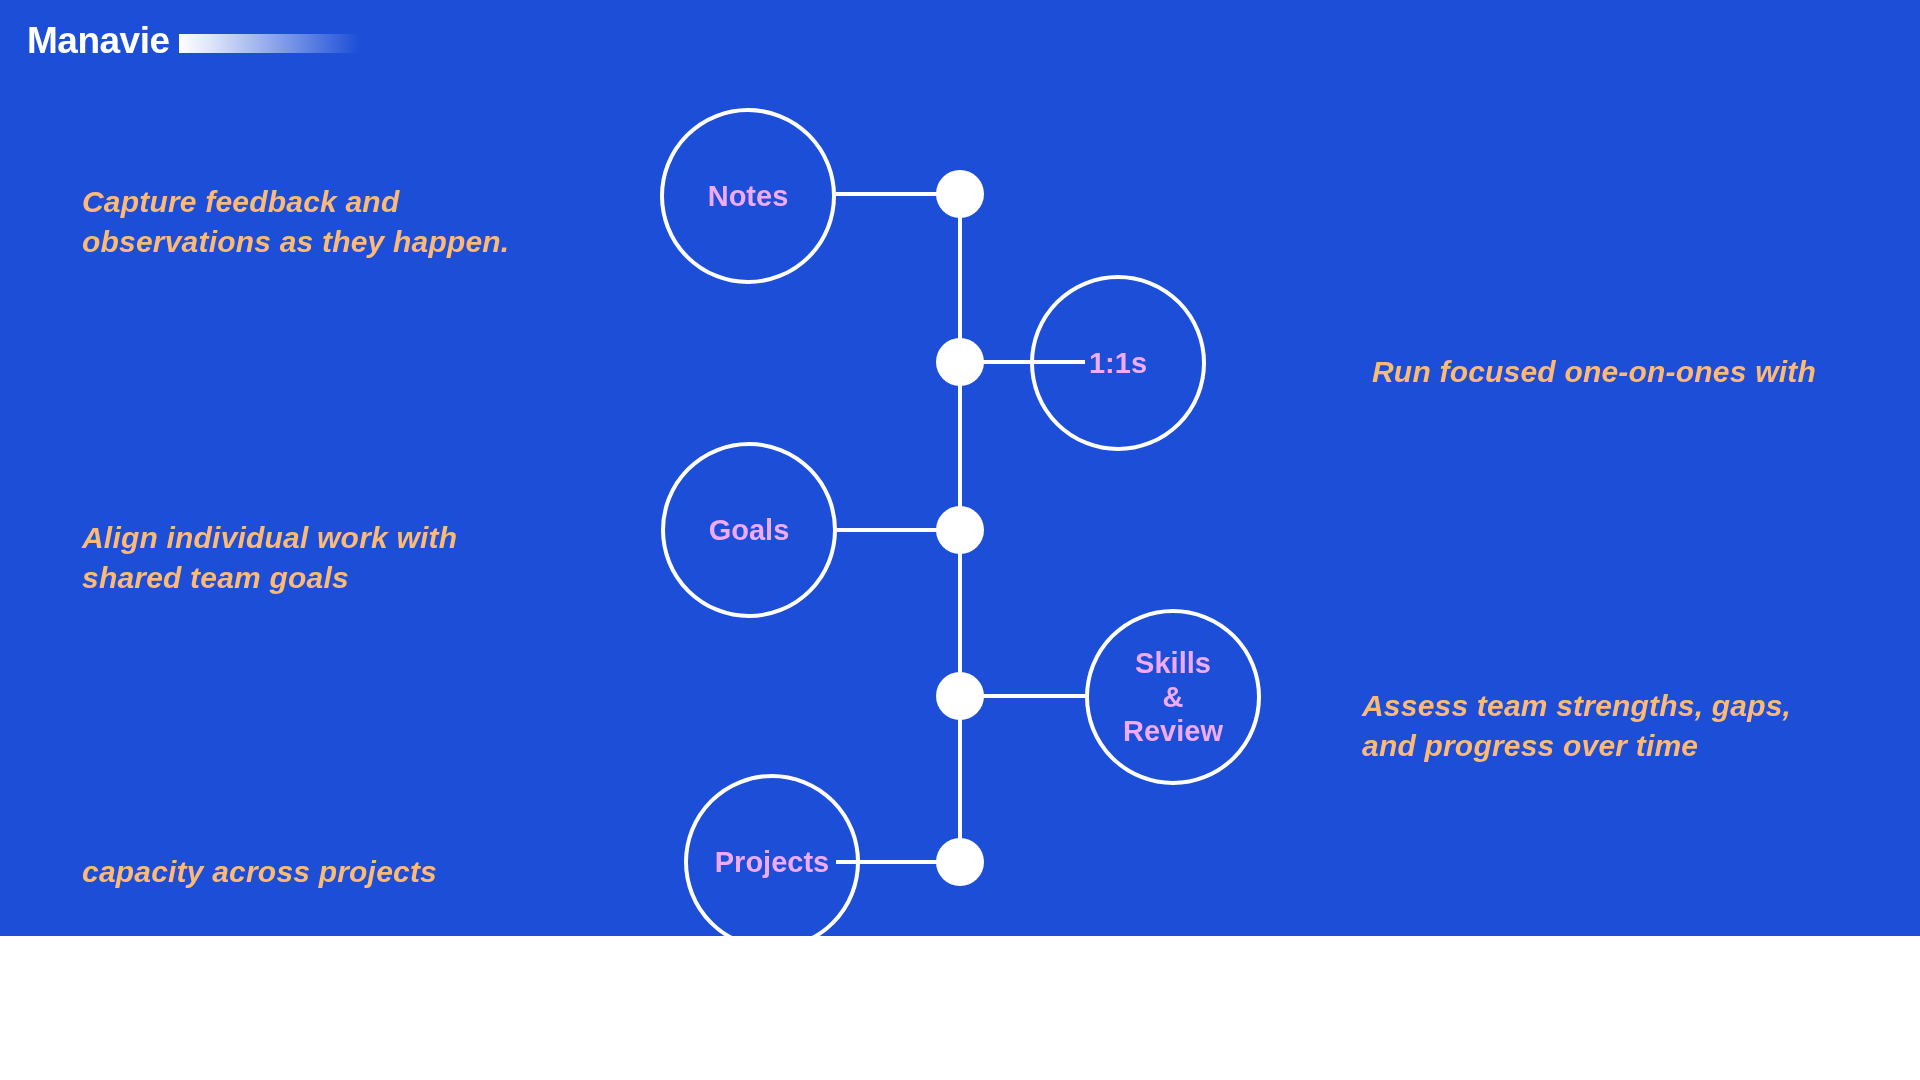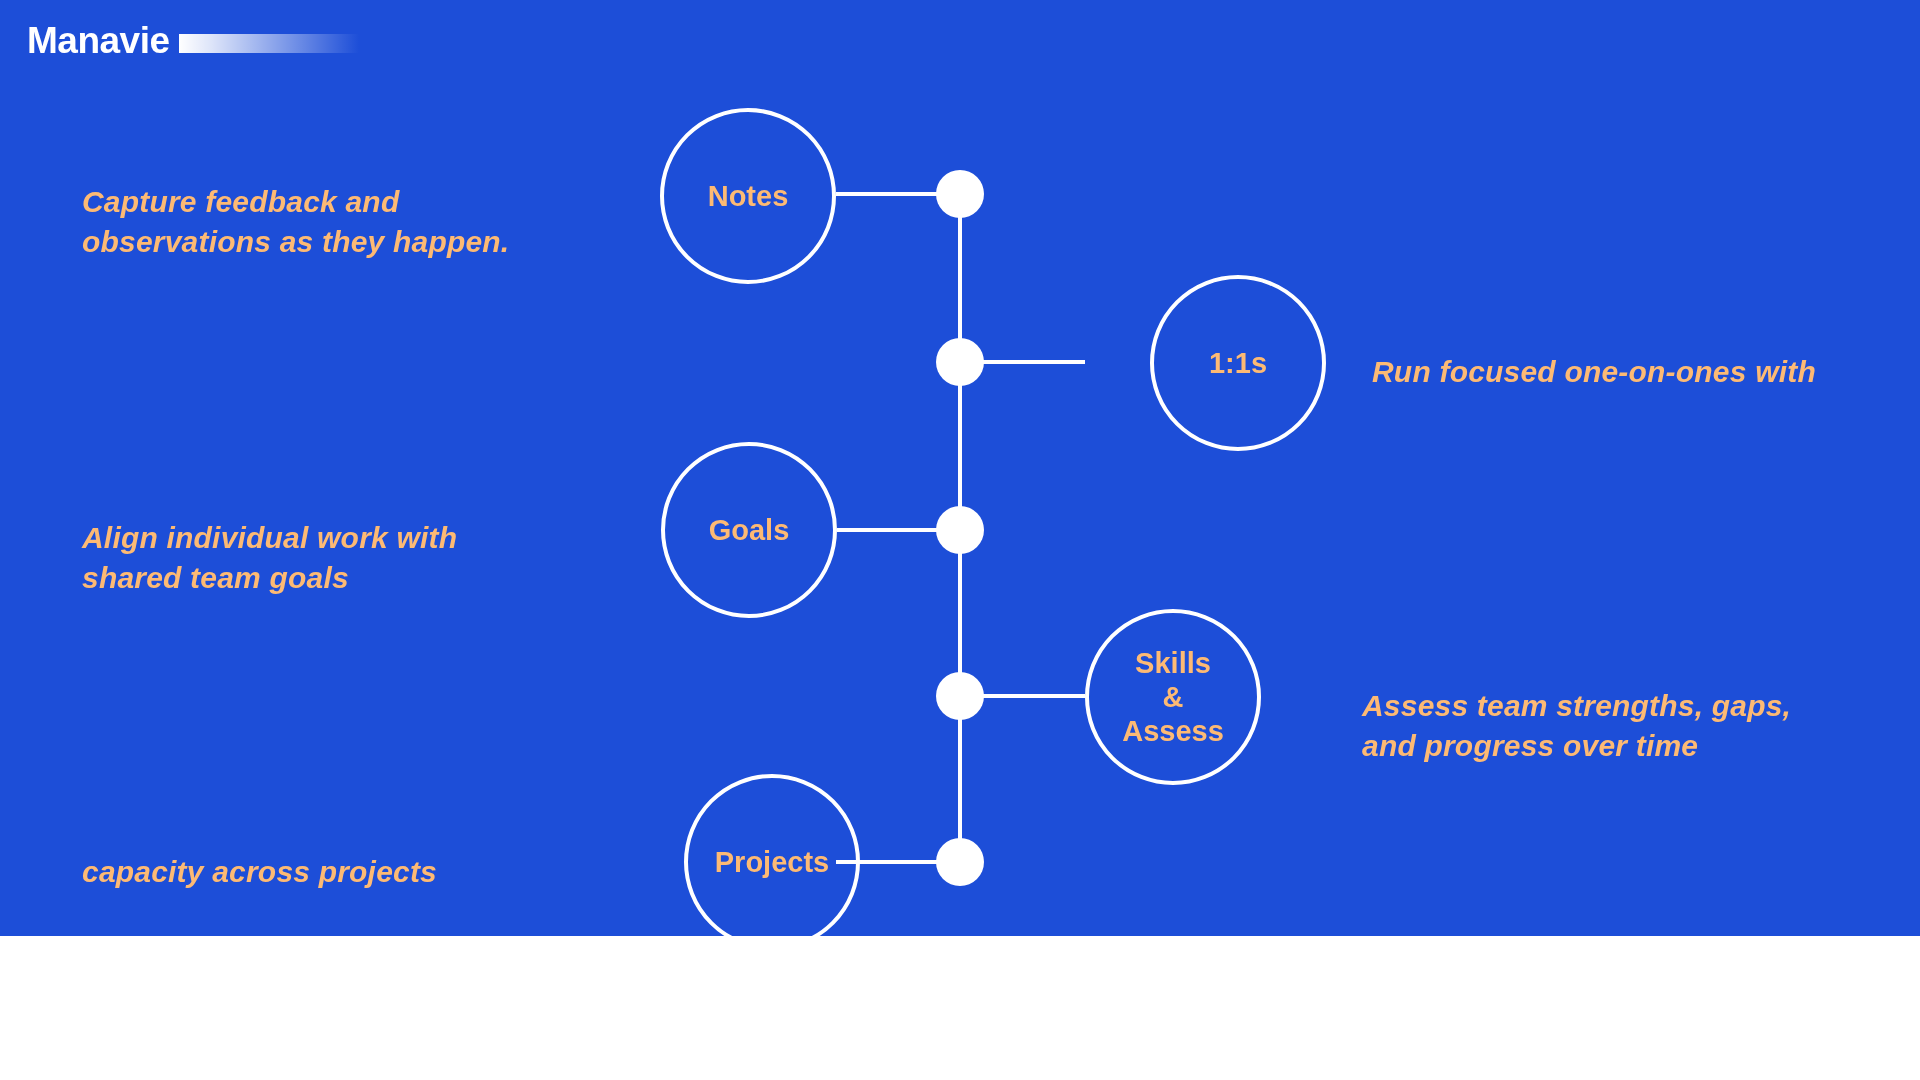--- a/index.html
+++ b/index.html
@@ -84,27 +84,27 @@
     height: 176px;
     box-sizing: border-box;
     border: 4px solid #ffffff;
     border-radius: 50%;
     background: transparent;
     display: flex;
     flex-direction: column;
     align-items: center;
     justify-content: center;
     text-align: center;
-    color: #fdba74;
+    color: #f0abfc;
     font-size: 29px;
     font-weight: bold;
     line-height: 34px;
   }
   .n-notes    { left: 660px;  top: 108px; }
-  .n-oneones  { left: 1150px; top: 275px; }
+  .n-oneones  { left: 1030px; top: 275px; }
   .n-goals    { left: 661px;  top: 442px; }
   .n-skills   { left: 1085px; top: 609px; align-items: center; }
   .n-projects { left: 684px;  top: 774px; }
 
   
   .desc {
     position: absolute;
     color: #fdba74;
     font-size: 30px;
     font-weight: bold;
@@ -152,21 +152,21 @@
     <span>1:1s</span>
   </div>
 
   <div class="node n-goals">
     <span>Goals</span>
   </div>
 
   <div class="node n-skills">
     <span>Skills</span>
     <span>&amp;</span>
-    <span>Assess</span>
+    <span>Review</span>
   </div>
 
   <div class="node n-projects">
     <span>Projects</span>
   </div>
 
   <div class="desc d1">
     <div>Capture feedback and</div>
     <div>observations as they happen.</div>
   </div>

